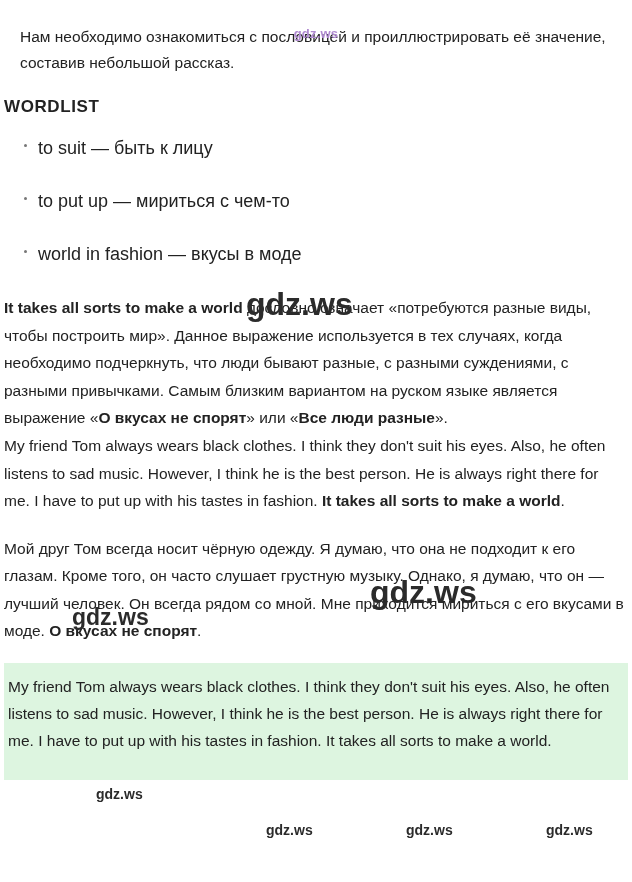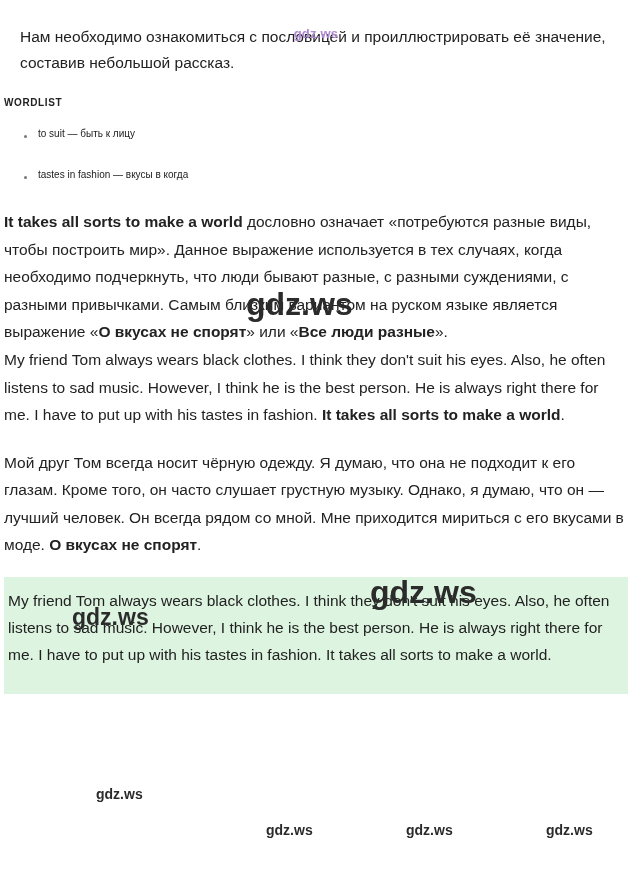--- a/index.html
+++ b/index.html
@@ -39,35 +39,35 @@
 
   .intro {
     margin: 24px 0 0 16px;
     font-size: 15.5px;
     line-height: 1.65;
     color: #222222;
   }
 
   .wordlist-title {
     margin: 22px 0 0 0;
-    font-size: 10px;
+    font-size: 17px;
     font-weight: bold;
     letter-spacing: 0.6px;
     color: #222222;
   }
 
   ul.wordlist {
     list-style: none;
     margin: 18px 0 0 0;
     padding: 0;
   }
   ul.wordlist li {
     position: relative;
     padding-left: 34px;
-    font-size: 10px;
+    font-size: 18px;
     line-height: 1.5;
     margin-bottom: 26px;
     color: #222222;
   }
   ul.wordlist li::before {
     content: "";
     position: absolute;
     left: 20px;
     top: 9px;
     width: 3px;
@@ -154,21 +154,22 @@
 <div class="page">
 
   <div class="wm-top">gdz.ws</div>
 
   <p class="intro">Нам необходимо ознакомиться с пословицей и проиллюстрировать её значение, составив небольшой рассказ.</p>
 
   <div class="wordlist-title">WORDLIST</div>
 
   <ul class="wordlist">
     <li>to suit — быть к лицу</li>
-    <li>tastes in fashion — вкусы в когда</li>
+    <li>to put up — мириться с чем-то</li>
+    <li>world in fashion — вкусы в моде</li>
   </ul>
 
   <p class="para p1"><span class="b">It takes all sorts to make a world</span><span> дословно означает «потребуются разные виды, чтобы построить мир». Данное выражение используется в тех случаях, когда необходимо подчеркнуть, что люди бывают разные, с разными суждениями, с разными привычками. Самым близким вариантом на руском языке является выражение «</span><span class="b">О вкусах не спорят</span><span>» или «</span><span class="b">Все люди разные</span><span>».</span></p>
 
   <p class="para p2"><span>My friend Tom always wears black clothes. I think they don't suit his eyes. Also, he often listens to sad music. However, I think he is the best person. He is always right there for me. I have to put up with his tastes in fashion. </span><span class="b">It takes all sorts to make a world</span><span>.</span></p>
 
   <p class="para p3"><span>Мой друг Том всегда носит чёрную одежду. Я думаю, что она не подходит к его глазам. Кроме того, он часто слушает грустную музыку. Однако, я думаю, что он — лучший человек. Он всегда рядом со мной. Мне приходится мириться с его вкусами в моде. </span><span class="b">О вкусах не спорят</span><span>.</span></p>
 
   <div class="highlight">My friend Tom always wears black clothes. I think they don't suit his eyes. Also, he often listens to sad music. However, I think he is the best person. He is always right there for me. I have to put up with his tastes in fashion. It takes all sorts to make a world.</div>
 

